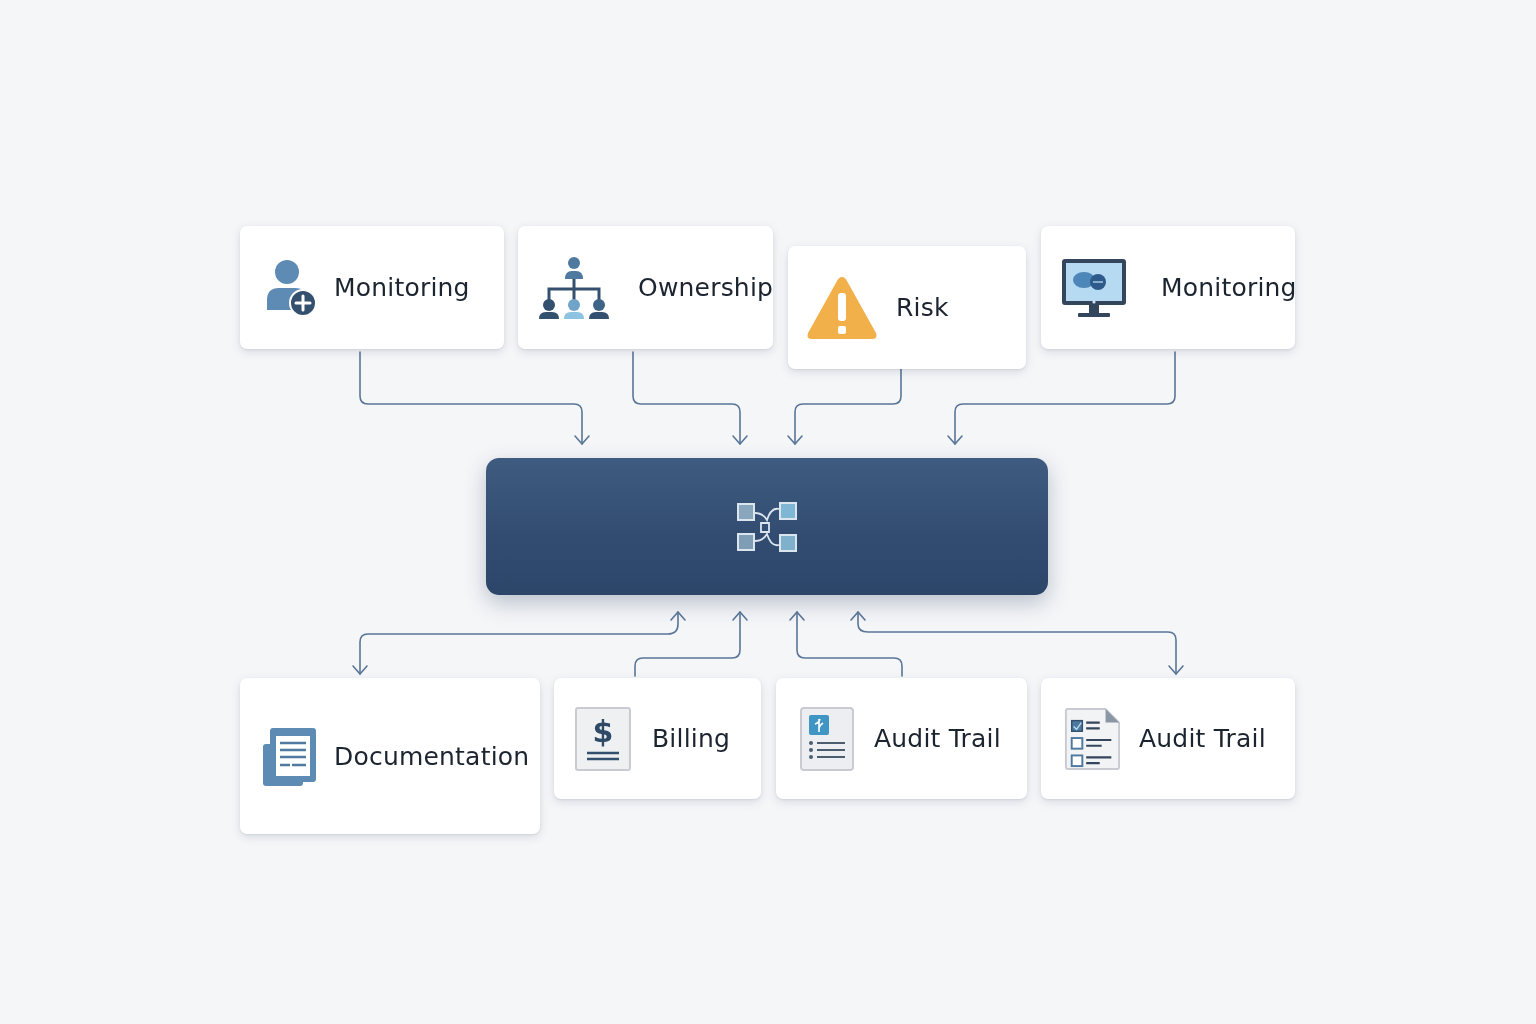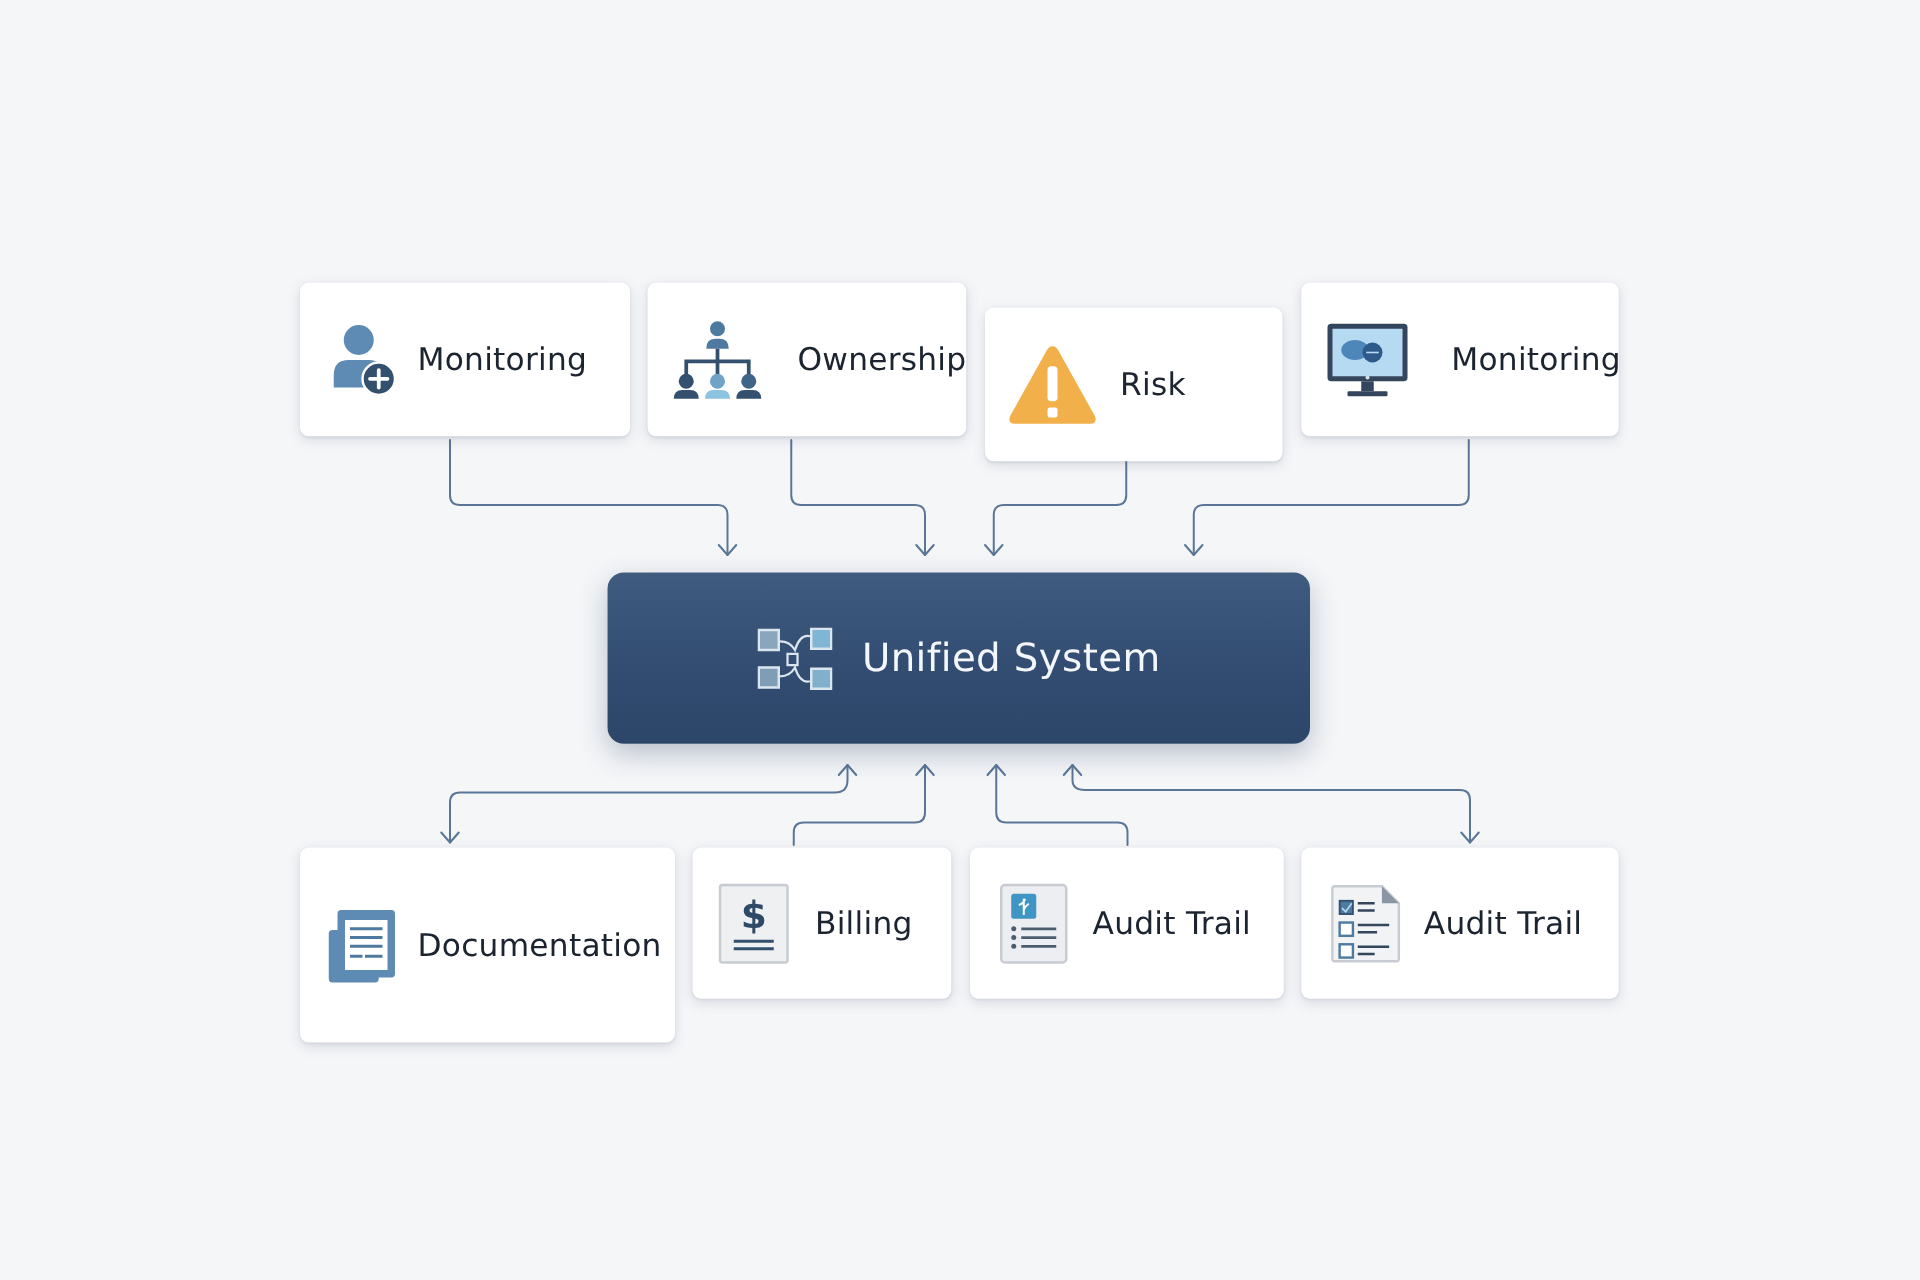--- a/index.html
+++ b/index.html
@@ -117,21 +117,20 @@
 <div id="hub">
   <span style="display:flex;">
     <svg width="60" height="50" viewBox="0 0 60 50">
       <path d="M18 11 Q26 11 30 18 Q34 5 42 7 M18 39 Q26 39 30 32 Q34 45 42 43 M24 21 H32 V30 H24 Z" stroke="#dbe5ee" stroke-width="1.8" fill="none"></path>
       <rect x="1" y="2" width="16" height="16" fill="#8aa6bd" stroke="#dbe5ee" stroke-width="2"></rect>
       <rect x="43" y="1" width="16" height="16" fill="#7fb6d4" stroke="#dbe5ee" stroke-width="2"></rect>
       <rect x="1" y="32" width="16" height="16" fill="#7f9db5" stroke="#dbe5ee" stroke-width="2"></rect>
       <rect x="43" y="33" width="16" height="16" fill="#7fb0cc" stroke="#dbe5ee" stroke-width="2"></rect>
     </svg>
   </span>
-  <span class="hub-label">Unified System</span>
 </div>
 
 <div class="card" style="left:240px;top:678px;width:300px;height:156px;padding-left:20px;">
   <span class="icon">
     <svg width="56" height="64" viewBox="0 0 56 64">
       <rect x="2" y="20" width="40" height="42" rx="3" fill="#5d8bb3"></rect>
       <rect x="9" y="4" width="46" height="54" rx="3" fill="#5d8bb3"></rect>
       <rect x="15" y="12" width="34" height="40" fill="#fff"></rect>
       <path d="M19 19 H45 M19 26 H45 M19 33 H45 M19 41 H29 M31 41 H45" stroke="#4e7aa0" stroke-width="2.4"></path>
     </svg>

